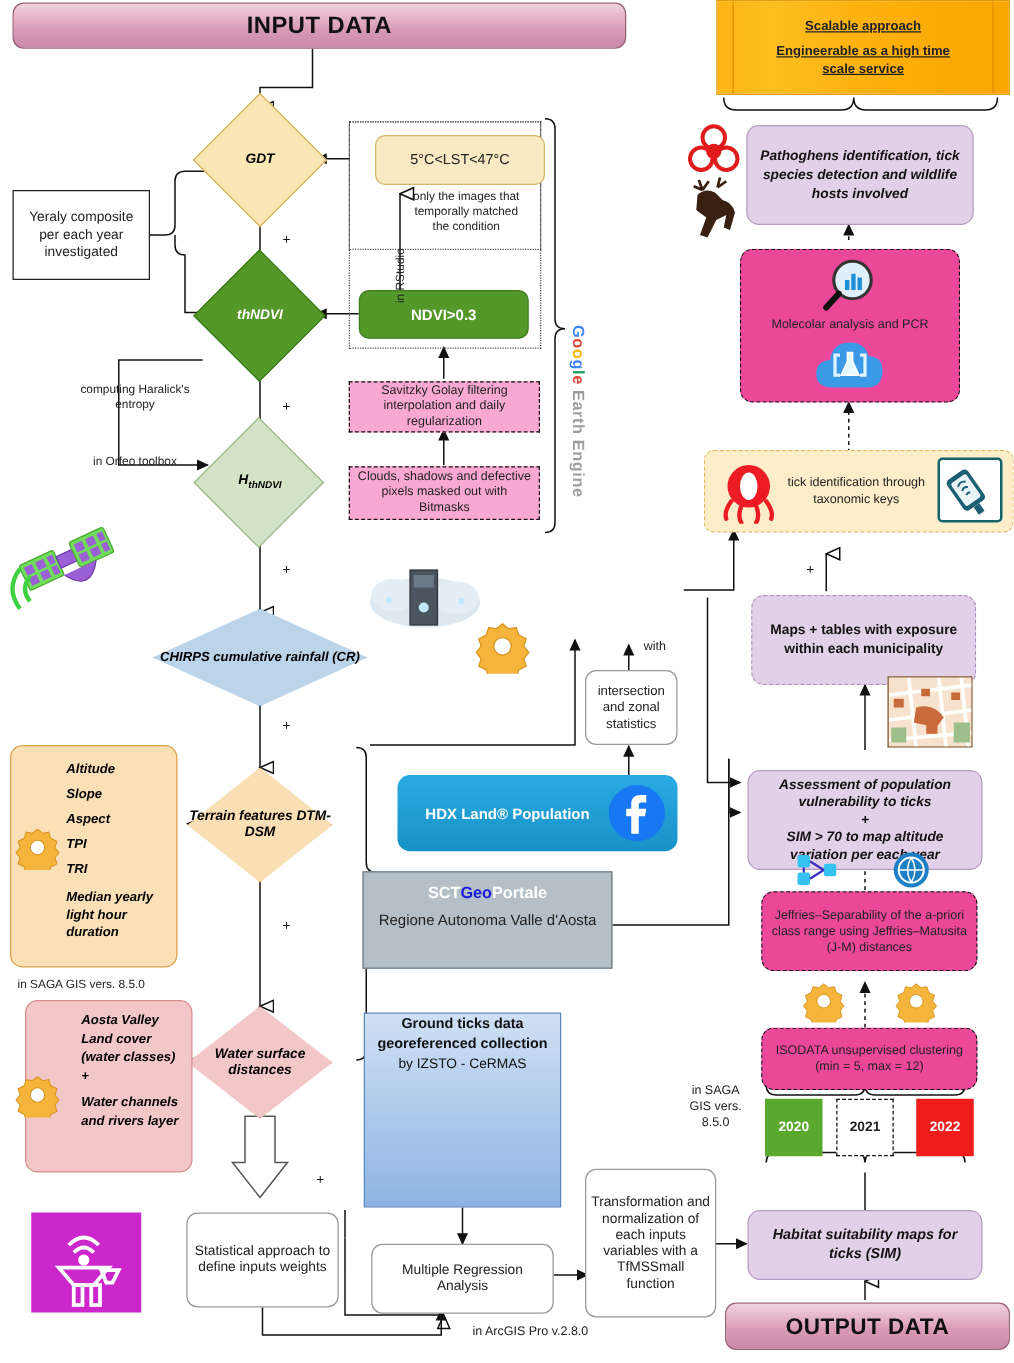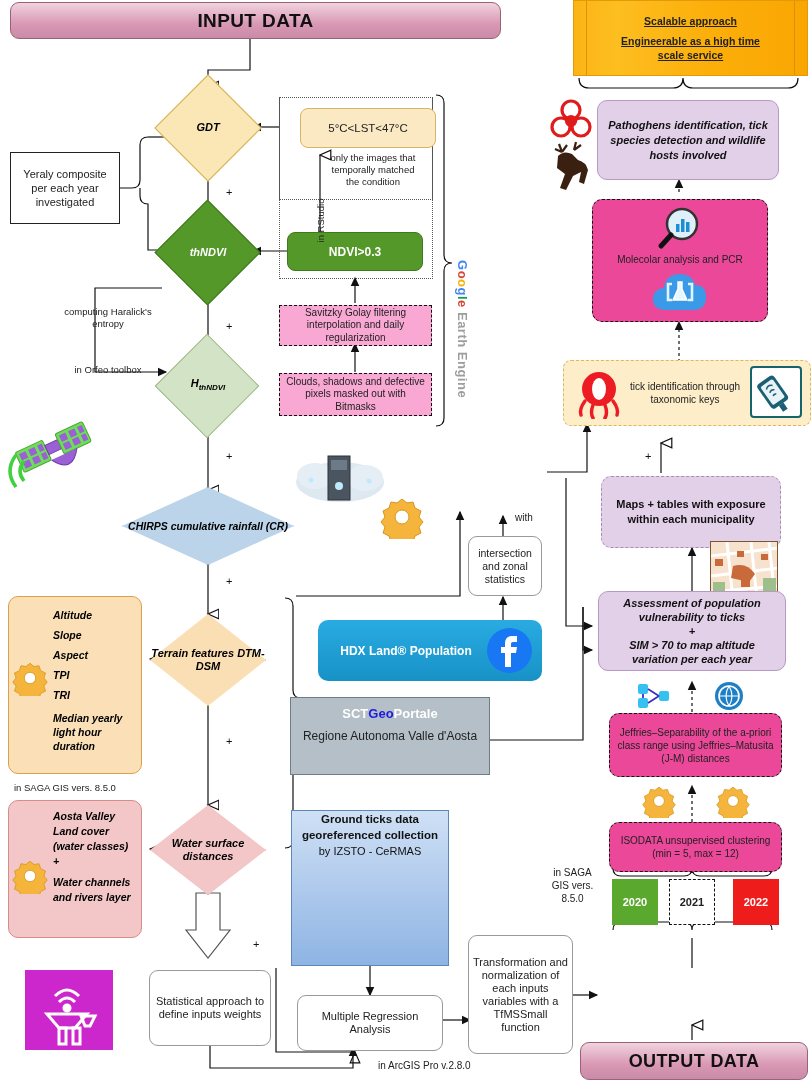--- a/index.html
+++ b/index.html
@@ -27,21 +27,21 @@
   .dwrap{position:absolute;}
   .dwrap .dtxt{position:absolute;inset:0;display:flex;align-items:center;justify-content:center;
      text-align:center;font-style:italic;font-weight:bold;font-size:11px;line-height:13px;}
 
   .plus{position:absolute;font-size:11px;color:#111;}
   .lbl{position:absolute;font-size:9.5px;color:#222;line-height:12px;text-align:center;}
 
   
   .leaf{border-radius:10px;font-style:italic;font-weight:bold;font-size:10.5px;line-height:20px;}
   .leaf-orange{background:#fbe0b7;border:1px solid #dba14a;}
-  .leaf-pink{background:#f3c7c7;border:1px solid #d88b8b;}
+  .leaf-pink{background:#f3c7c7;border:1px solid #d88b8b;margin-left:12px;}
   .leaf-purple{background:#e2d0e8;border:1px solid #b69ac2;}
   .leaf-purple-d{background:#e2d0e8;border:1.6px dashed #a98cb8;border-radius:10px;}
   .leaf-yellowd{background:#fdeec9;border:1.6px dashed #dcb95e;border-radius:8px;}
 
   svg.ov{position:absolute;left:0;top:0;width:811px;height:1090px;pointer-events:none;}
 
   .gee{position:absolute;transform:rotate(90deg);transform-origin:left top;
      font-weight:bold;font-size:13px;white-space:nowrap;color:#9d9d9d;letter-spacing:.5px;}
   .gee i{font-style:normal;}
   .g1{color:#4285F4}.g2{color:#DB4437}.g3{color:#F4B400}.g4{color:#4285F4}.g5{color:#0F9D58}.g6{color:#DB4437}
@@ -471,21 +471,21 @@
           <rect x="30" y="37" width="9" height="8"></rect>
         <path d="M22 24 q14 -4 22 8 l-6 8 -18 -4z"></path>
       </g>
       <g fill="#9dbf8c">
           <rect x="2" y="40" width="12" height="12"></rect>
           <rect x="52" y="36" width="13" height="16"></rect>
         </g>
     </svg>
   </div>
 
-  <div class="abs leaf-purple" style="left:598px;top:591px;width:188px;height:80px;border-radius:10px;display:flex;flex-direction:column;
+  <div class="abs leaf-purple" style="left:598px;top:616px;width:188px;height:80px;border-radius:10px;display:flex;flex-direction:column;
               align-items:center;justify-content:center;font-style:italic;font-weight:bold;font-size:11px;line-height:14px;color:#111;">
     <span>Assessment of population</span>
     <span>vulnerability to ticks</span>
     <span>+</span>
     <span>SIM &gt; 70 to map altitude</span>
     <span>variation per each year</span>
   </div>
 
   <div class="abs" style="left:637px;top:682px;width:34px;height:28px;">
     <svg viewBox="0 0 34 28" width="34" height="28">
@@ -521,16 +521,18 @@
       <circle cx="22" cy="22" r="7" fill="#fff" stroke="#d8941d"></circle>
     </svg>
   </div>
 
   <div class="abs dashr ctr" style="left:609px;top:822px;width:173px;height:50px;padding:3px 6px;font-size:10px;color:#222;line-height:13px;">ISODATA unsupervised clustering (min = 5, max = 12)</div>
 
   <div class="abs year year-2020" style="left:612px;top:879px;">2020</div>
   <div class="abs year year-2021" style="left:669px;top:879px;">2021</div>
   <div class="abs year year-2022" style="left:733px;top:879px;">2022</div>
 
+  <div class="abs leaf-purple ctr" style="left:598px;top:968px;width:188px;height:56px;border-radius:10px;padding:4px 8px;
+              font-style:italic;font-weight:bold;font-size:11.5px;line-height:15px;color:#111;">Habitat suitability maps for ticks (SIM)</div>
 
   <div class="abs banner ctr" style="left:580px;top:1042px;width:228px;height:38px;font-size:18px;">OUTPUT DATA</div>
 
 </div>
 
 </body></html>

